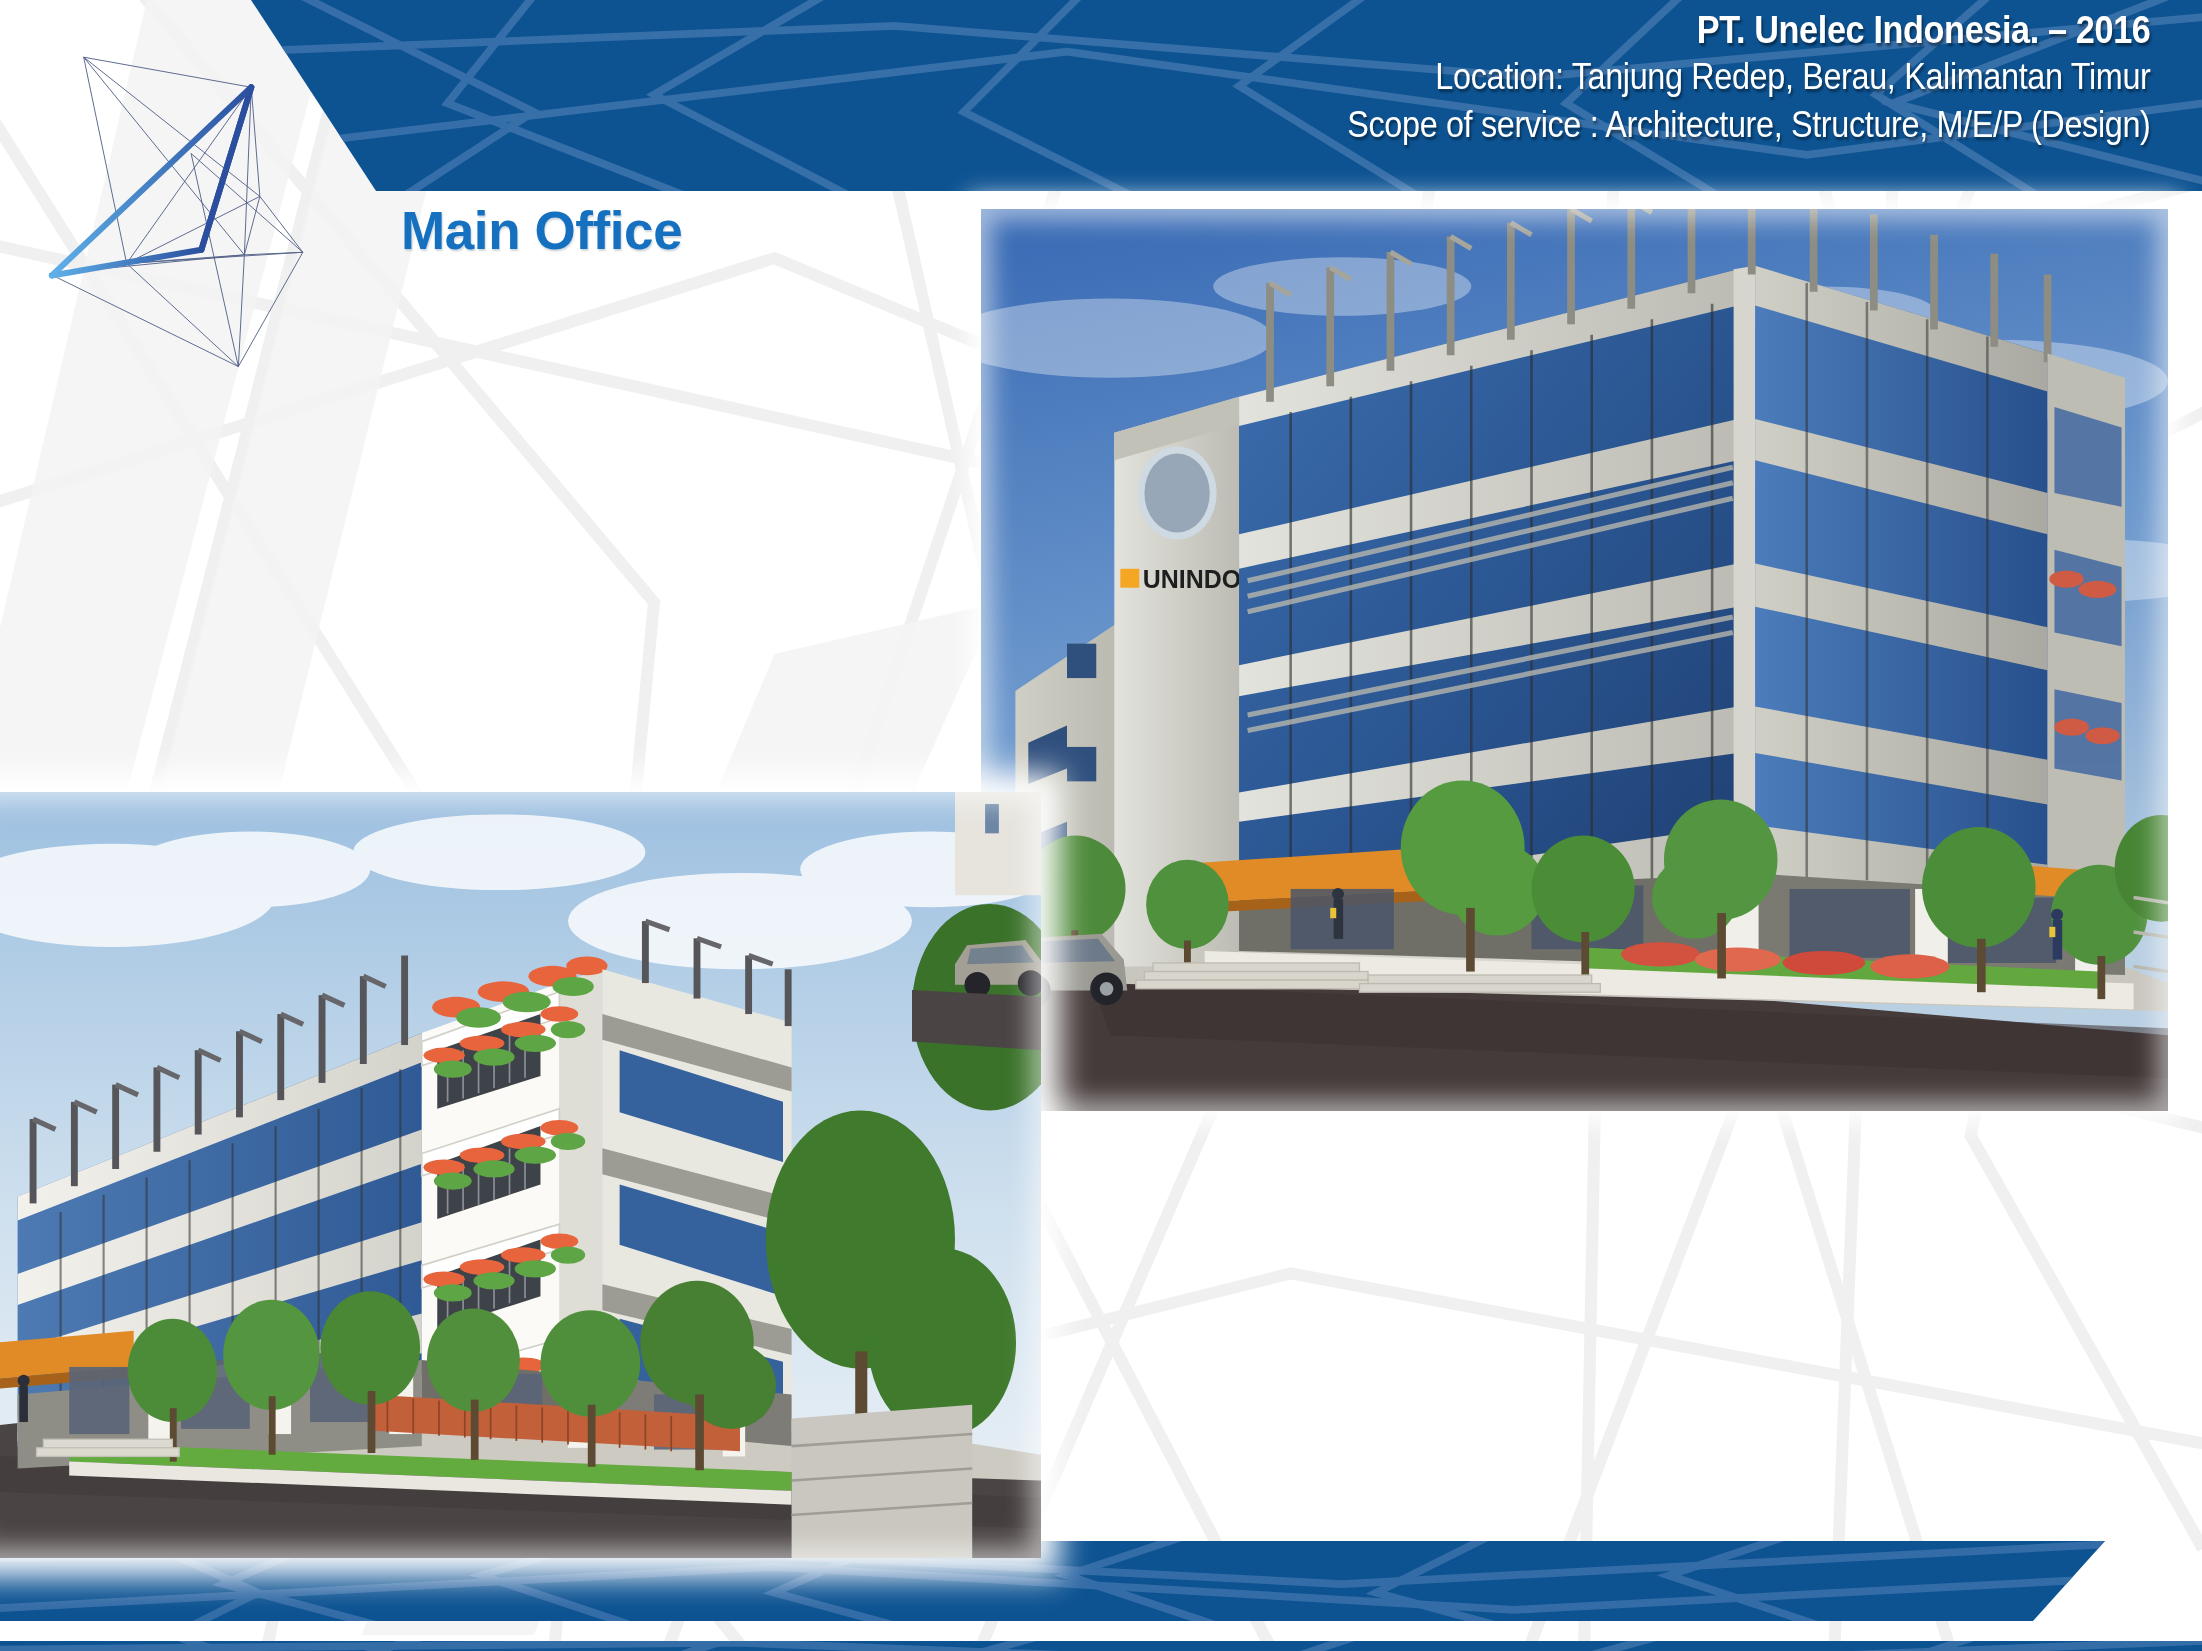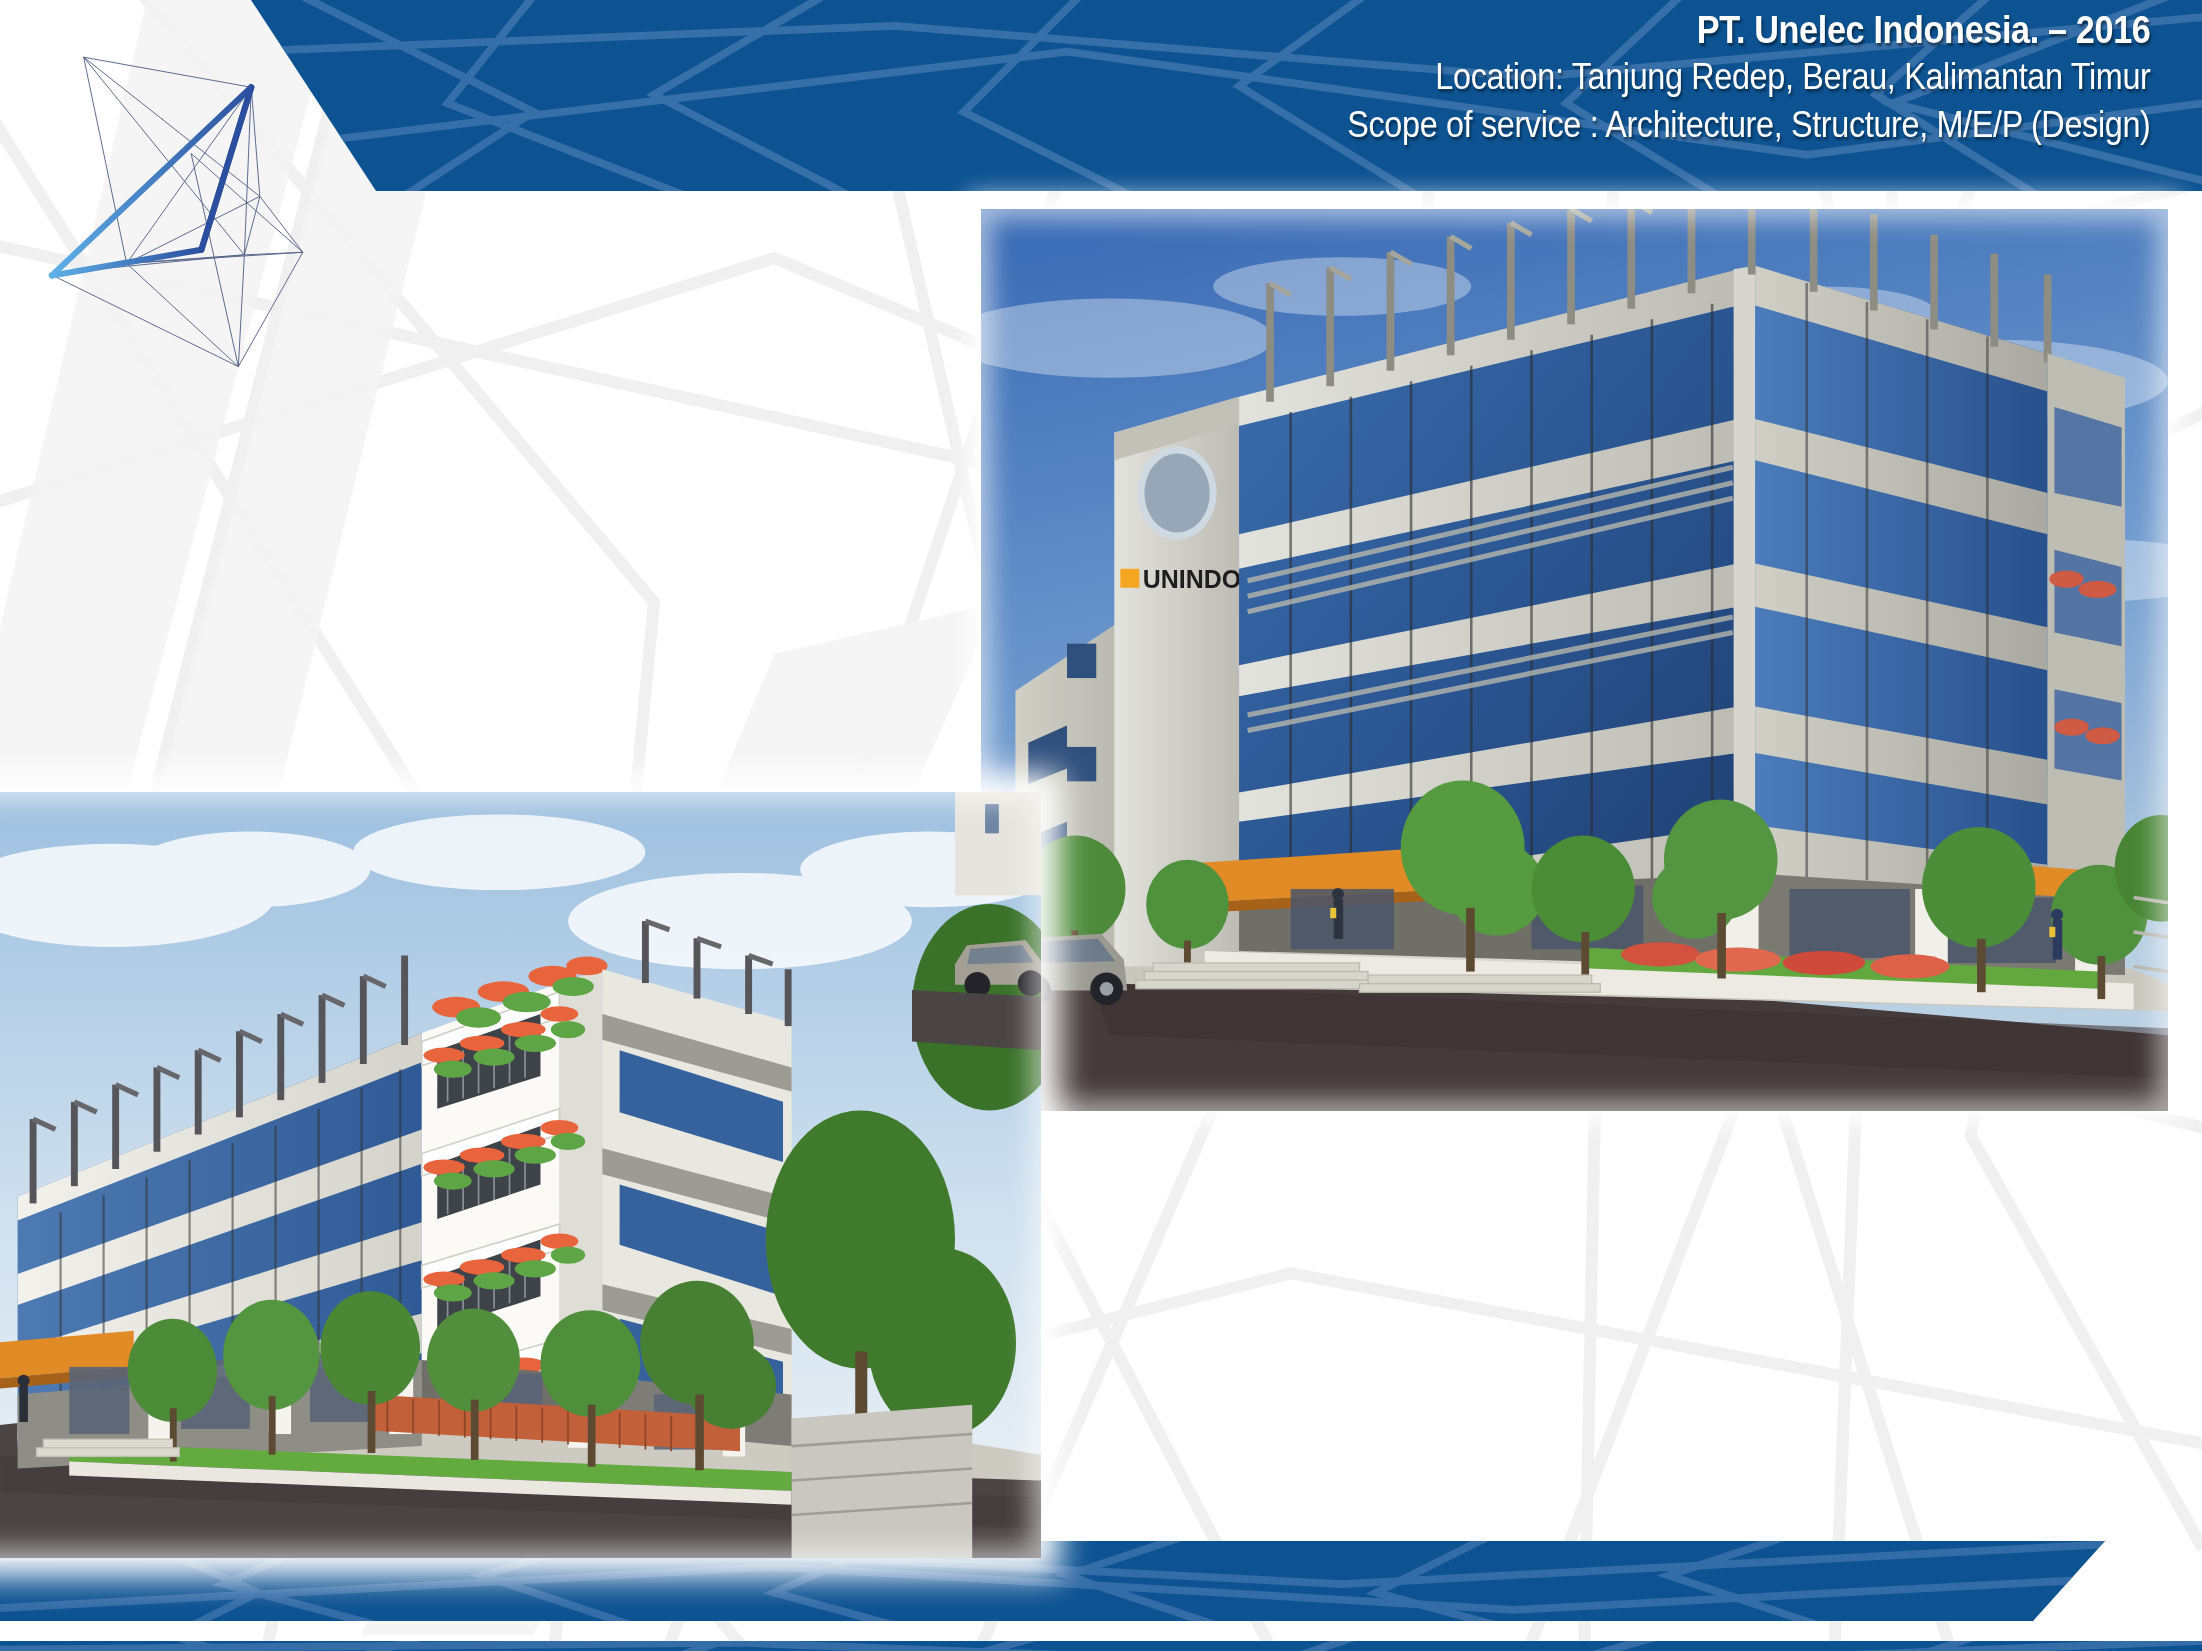--- a/index.html
+++ b/index.html
@@ -179,20 +179,21 @@
           <stop offset="1" stop-color="#5fb0e8"></stop>
         </linearGradient>
         <linearGradient id="lg2" x1="1" y1="0" x2="0" y2="0">
           <stop offset="0" stop-color="#2b4f9e"></stop>
           <stop offset="1" stop-color="#5fb0e8"></stop>
         </linearGradient>
       </defs>
     </g>
   </svg>
 
+  <div class="page-title">Main Office</div>
 
   <div class="render" id="render-main">
     <svg viewBox="0 0 1380 1048" preserveAspectRatio="none">
       <defs>
         <linearGradient id="skyA" x1="0" y1="0" x2="0.25" y2="1">
           <stop offset="0" stop-color="#3769b4"></stop>
           <stop offset="0.55" stop-color="#6f9ace"></stop>
           <stop offset="1" stop-color="#b9cfe2"></stop>
         </linearGradient>
         <linearGradient id="glassA" x1="0" y1="0" x2="1" y2="1">

